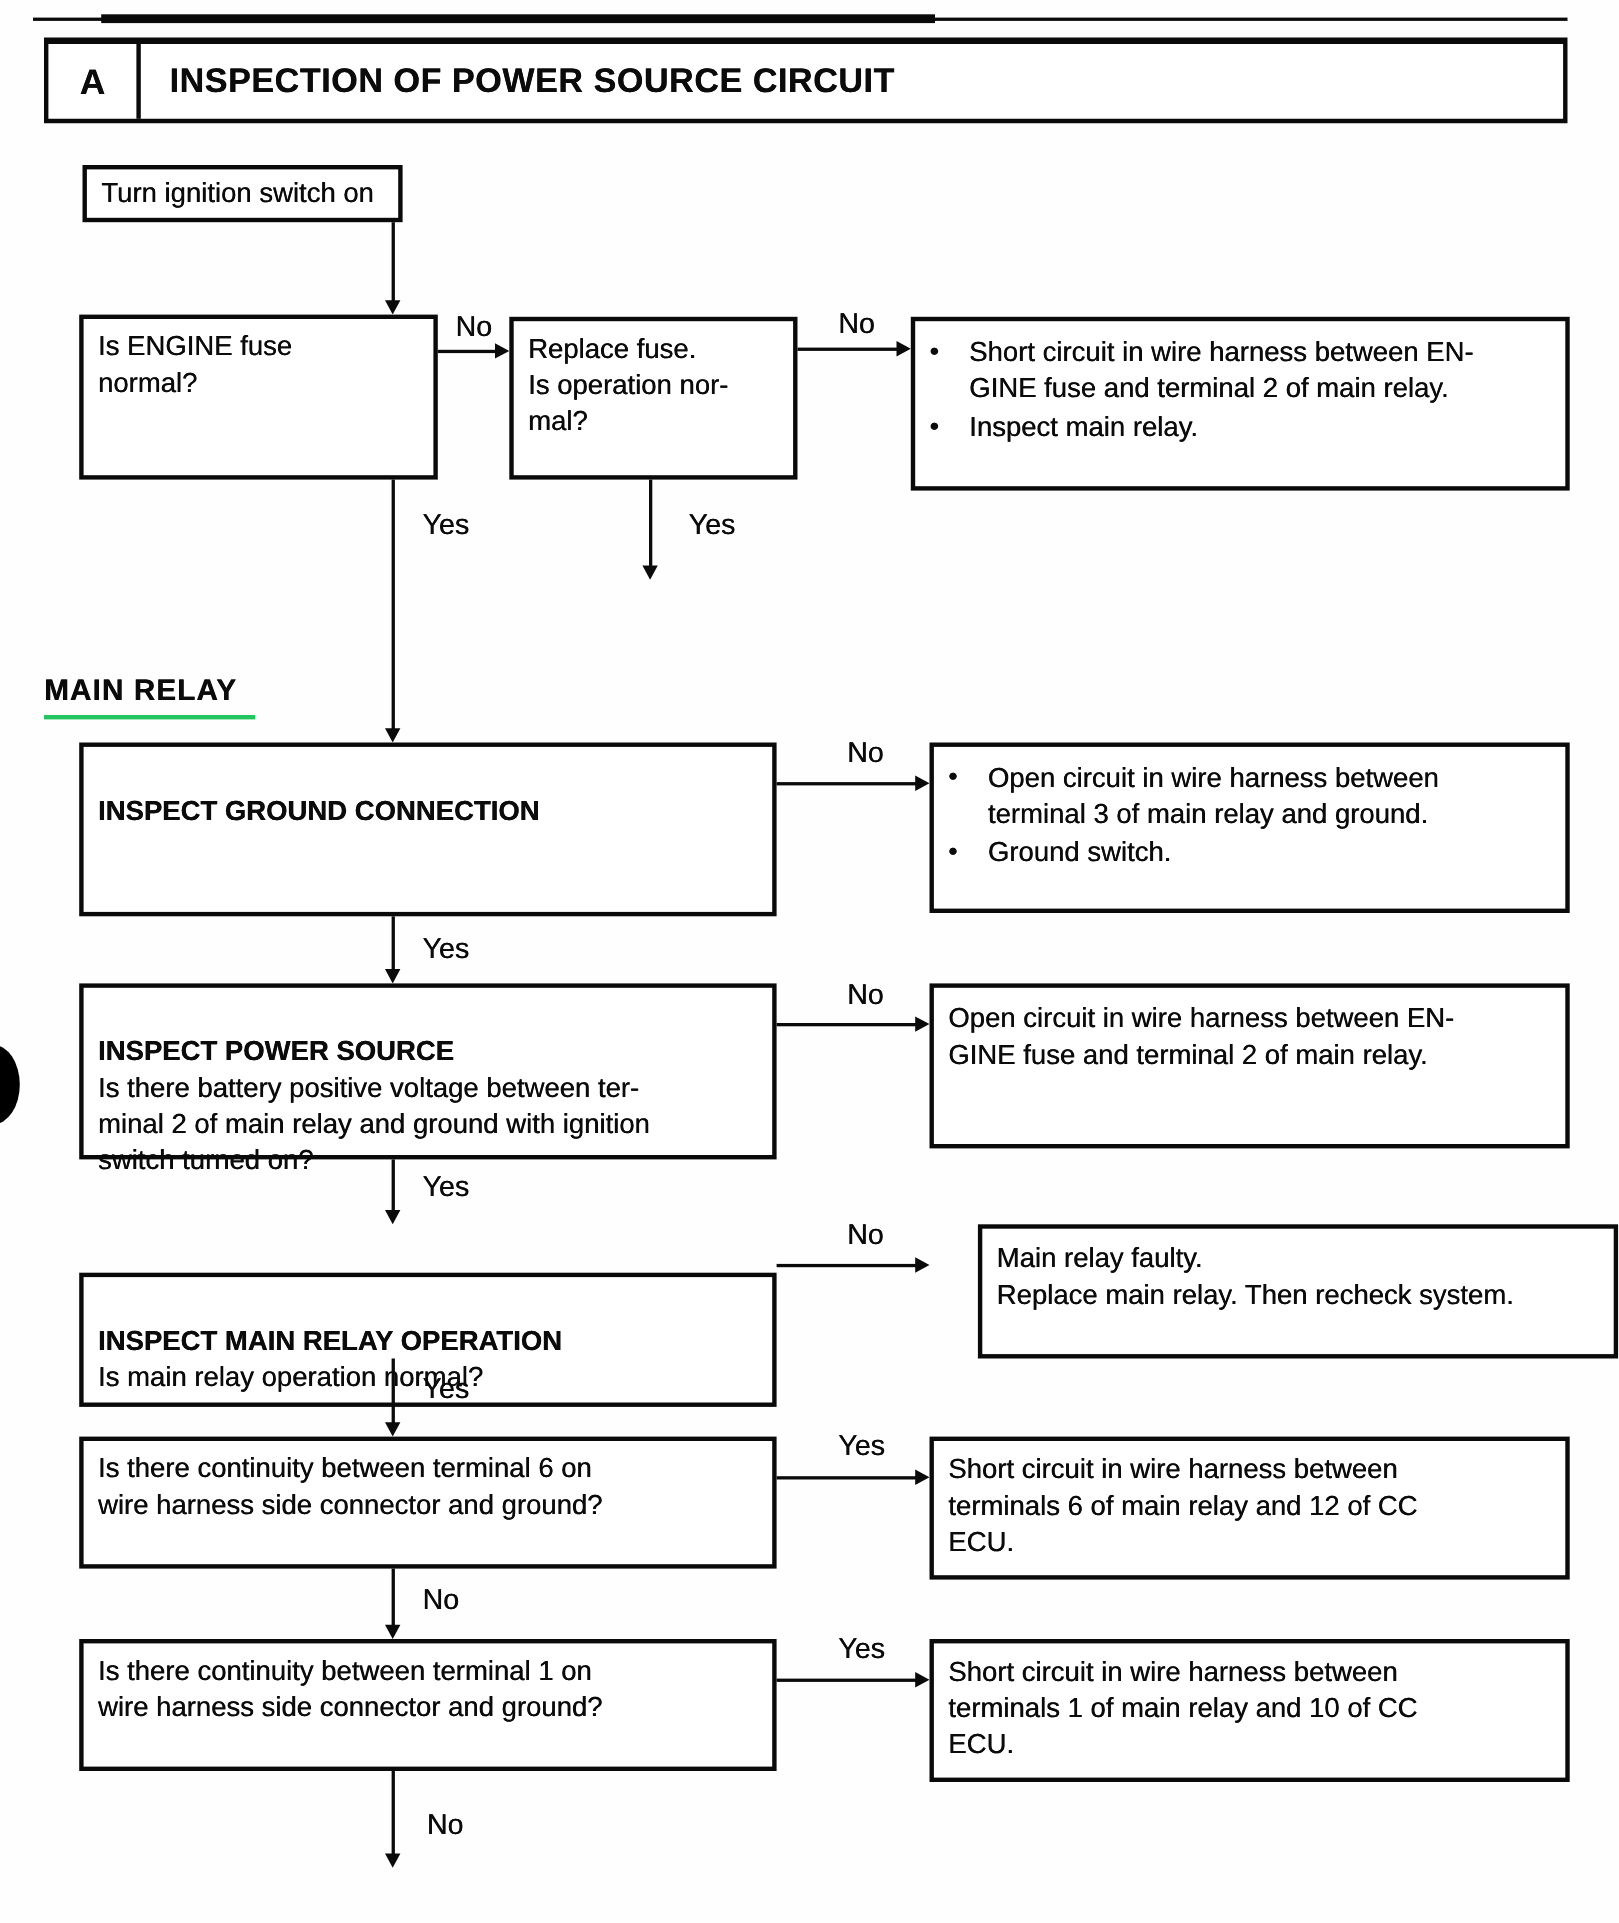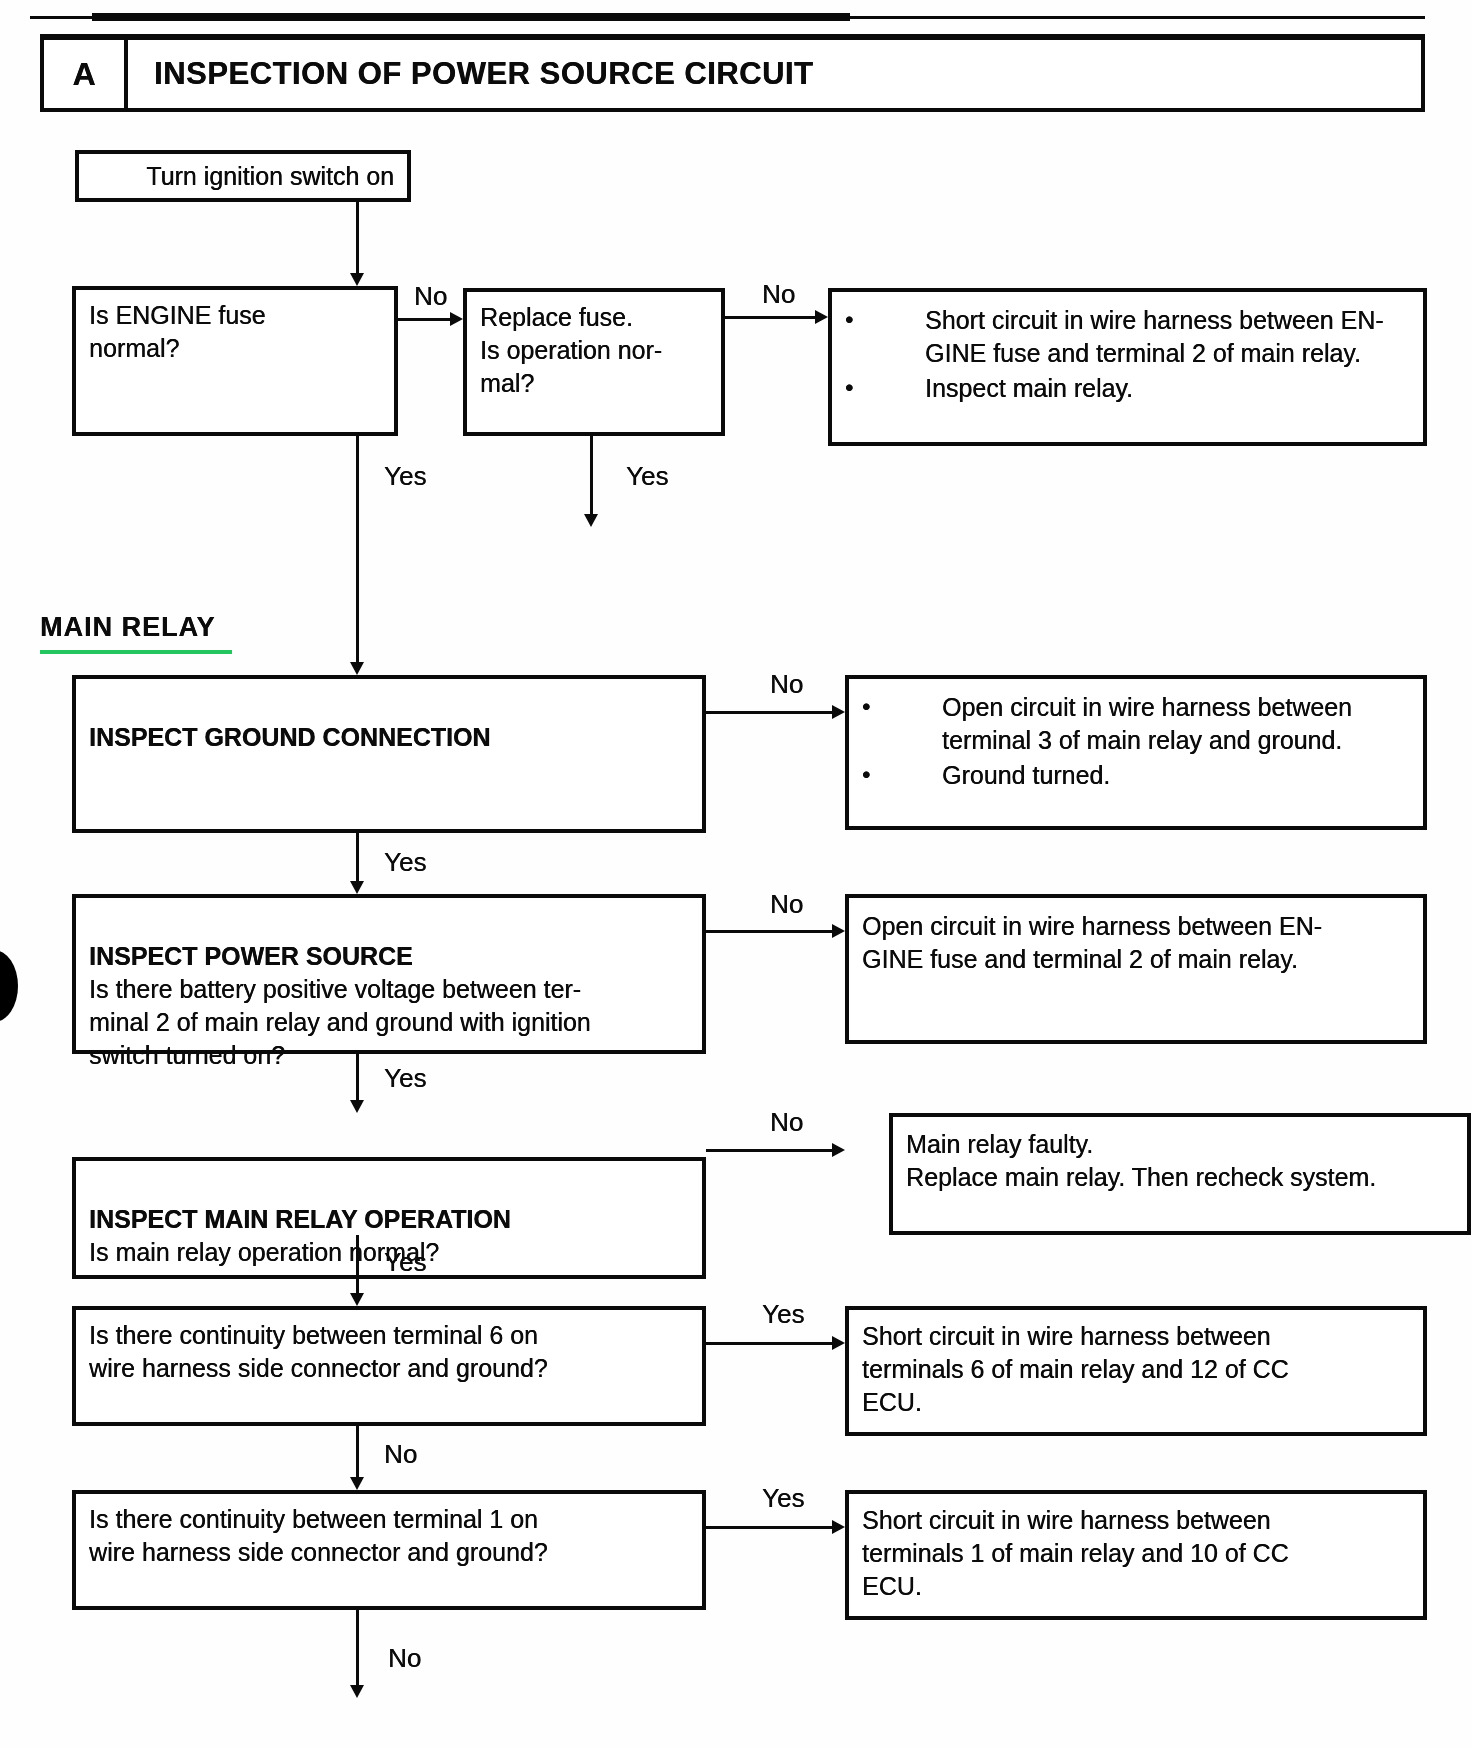--- a/index.html
+++ b/index.html
@@ -11,21 +11,21 @@
   .box{position:absolute;border:4px solid #0a0a0a;background:#fff;box-sizing:border-box;}
   .txt{white-space:pre-line;font-size:25px;line-height:1.32;padding:9px 13px 4px 13px;}
   .btitle{font-weight:700;}
   .hl{position:absolute;height:3px;background:#0a0a0a;}
   .vl{position:absolute;width:3px;background:#0a0a0a;}
   .ah-right{position:absolute;width:0;height:0;border-top:7px solid transparent;border-bottom:7px solid transparent;border-left:13px solid #0a0a0a;}
   .ah-down{position:absolute;width:0;height:0;border-left:7px solid transparent;border-right:7px solid transparent;border-top:13px solid #0a0a0a;}
   .elabel{position:absolute;font-size:26px;line-height:1.25;}
   .bullet-row{display:flex;align-items:flex-start;padding:0 13px 2px 13px;}
   .bullet{width:36px;flex:0 0 36px;font-size:24px;line-height:1.35;}
-  .btxt{white-space:pre-line;font-size:25px;line-height:1.32;margin-left:44px;}
+  .btxt{white-space:pre-line;font-size:25px;line-height:1.32;}
   #header{position:absolute;left:40px;top:34px;width:1385px;height:78px;border:4px solid #0a0a0a;border-top-width:6px;box-sizing:border-box;display:flex;align-items:stretch;background:#fff;}
   #header .letter-cell{width:80px;border-right:4px solid #0a0a0a;display:flex;align-items:center;justify-content:center;font-weight:700;font-size:32px;}
   #header .title-cell{display:flex;align-items:center;padding-left:26px;font-weight:700;font-size:31px;letter-spacing:0.5px;}
   #main-relay-heading{position:absolute;left:40px;top:612px;font-weight:700;font-size:27px;letter-spacing:1px;border-bottom:4px solid #22c55e;padding:0 16px 7px 0;}
   #continued{position:absolute;left:250px;top:1773px;width:232px;text-align:center;font-weight:700;font-size:26px;letter-spacing:1.5px;}
   .scanline{position:absolute;background:#0a0a0a;}
   #hole{position:absolute;left:-30px;top:950px;width:48px;height:72px;background:#000;border-radius:50%;}
 </style>
 </head>
 <body>
@@ -34,21 +34,21 @@
 
   <div class="scanline" style="left:30px;top:16px;width:1395px;height:3px;"></div>
   <div class="scanline" style="left:92px;top:13px;width:758px;height:8px;"></div>
   <div id="hole"></div>
 
   <div id="header">
     <div class="letter-cell">A</div>
     <div class="title-cell">INSPECTION OF POWER SOURCE CIRCUIT</div>
   </div>
 
-  <div class="box" style="left:75px;top:150px;width:336px;height:52px;text-align:right;">
+  <div class="box" style="left:75px;top:150px;width:291px;height:52px;">
     <div class="txt" style="padding-top:6px;">Turn ignition switch on</div>
   </div>
 
   <div class="vl" style="left:356px;top:202px;height:74px;"></div>
   <div class="ah-down" style="left:350px;top:273px;"></div>
 
   <div class="box" style="left:72px;top:286px;width:326px;height:150px;">
     <div class="txt">Is ENGINE fuse
 normal?</div>
   </div>
@@ -104,21 +104,21 @@
 
   <div class="box" style="left:845px;top:675px;width:582px;height:155px;">
     <div style="padding-top:12px;">
       <div class="bullet-row">
         <span class="bullet">•</span>
         <span class="btxt">Open circuit in wire harness between
 terminal 3 of main relay and ground.</span>
       </div>
       <div class="bullet-row">
         <span class="bullet">•</span>
-        <span class="btxt">Ground turned.</span>
+        <span class="btxt">Ground switch.</span>
       </div>
     </div>
   </div>
 
   <div class="elabel" style="left:384px;top:846px;">Yes</div>
   <div class="vl" style="left:356px;top:833px;height:49px;"></div>
   <div class="ah-down" style="left:350px;top:881px;"></div>
 
   <div class="box" style="left:72px;top:894px;width:634px;height:160px;">
     <div class="txt">

